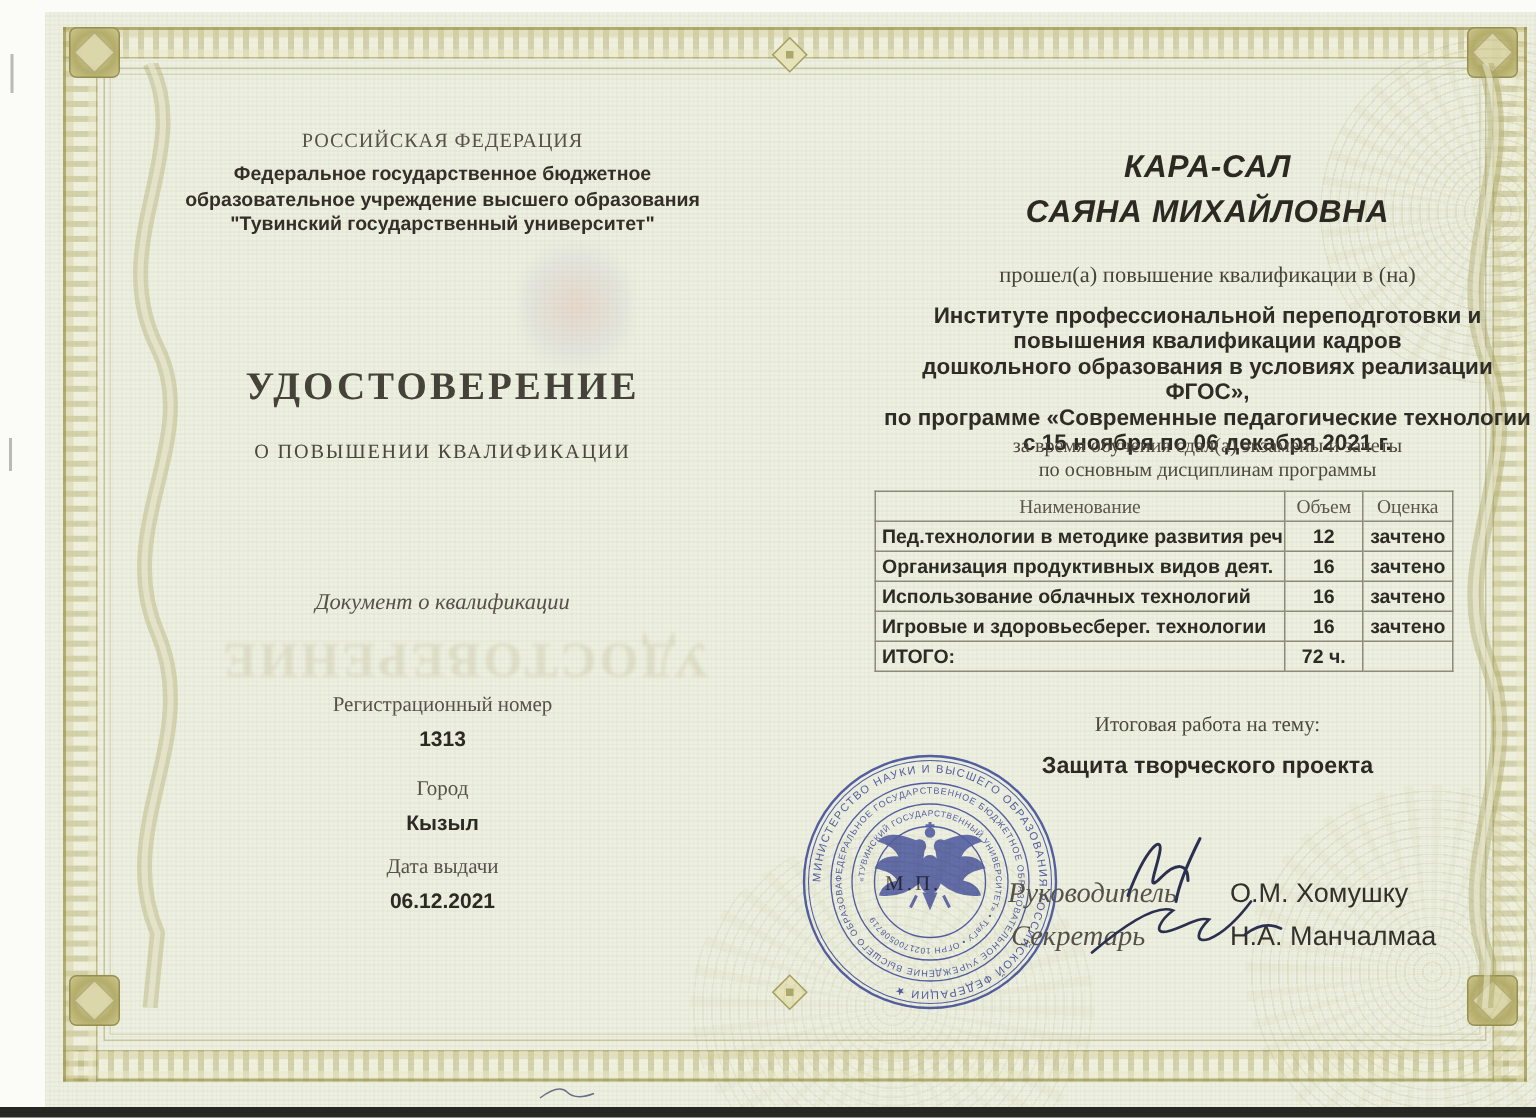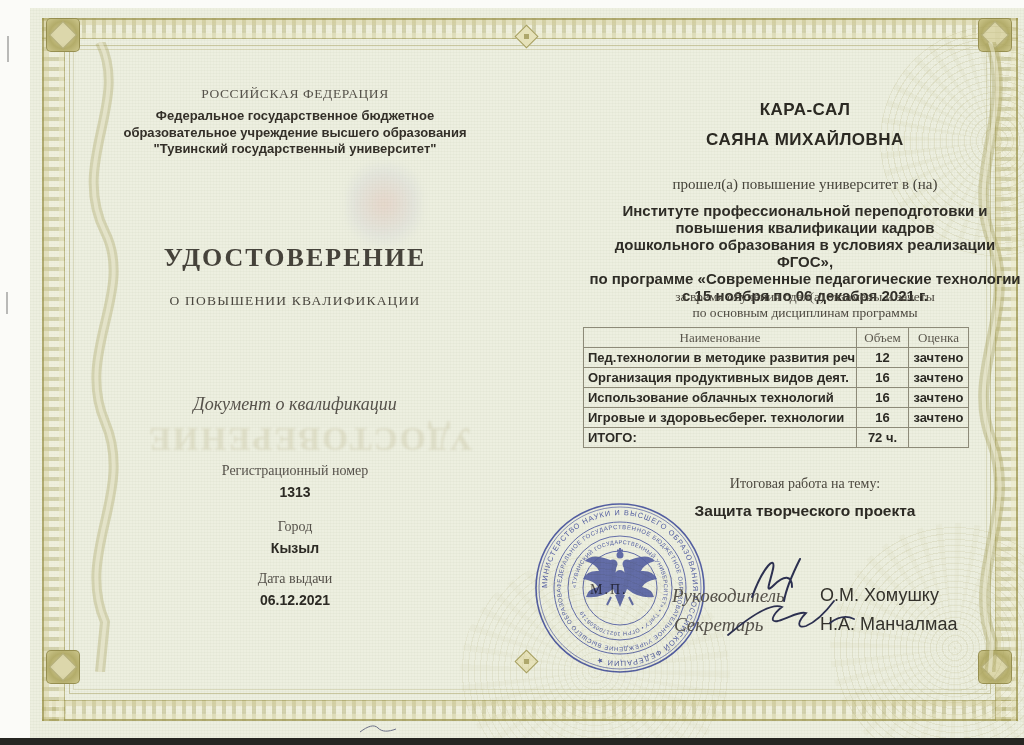--- a/index.html
+++ b/index.html
@@ -63,31 +63,31 @@
     font-weight:bold;filter:blur(1px)}
 
   
   .abs{position:absolute}
   .left-col{left:80px;width:370px;text-align:center}
   .country{top:78px;font-size:13.5px;letter-spacing:.6px;color:#56524a}
   .institution{top:100px;font-size:13px;line-height:16.5px;font-weight:bold;color:#332f28}
   .cert-title{top:235px;font-size:26px;font-weight:bold;letter-spacing:2px;color:#45423a}
   .cert-subtitle{top:285px;font-size:13.5px;letter-spacing:1.2px;color:#4a473f}
   .cert-number{top:323px;font-size:17px;font-weight:bold;letter-spacing:6px;color:var(--red)}
-  .doc-type{top:386px;font-size:18px;font-style:italic;color:#55514a}
+  .doc-type{top:386px;font-size:15px;font-style:italic;color:#55514a}
   .flabel{font-size:14px;color:#55514a}
   .fvalue{font-size:14px;font-weight:bold;color:#2c2a24}
   .reg-label{top:455px}.reg-value{top:476px}
   .city-label{top:511px}.city-value{top:532px}
   .date-label{top:563px}.date-value{top:584px}
 
   
   .right-col{left:555px;width:440px;text-align:center}
   .intro{top:74px;font-size:14px;color:#46433a}
-  .holder{font-weight:bold;font-size:17px;color:#2b2922;letter-spacing:.5px}
+  .holder{font-weight:bold;font-style:italic;font-size:21px;color:#2b2922;letter-spacing:.5px}
   .surname{top:92px}.name{top:122px}
   .completed{top:168px;font-size:15px;color:#46433a}
   .program{top:194px;font-size:15px;line-height:17px;font-weight:bold;color:#2e2c26}
   .exams{font-size:13.5px;color:#4c483f}
   .exams1{top:281px}.exams2{top:297px}
 
   table.courses{position:absolute;left:553px;top:319px;width:385px;border-collapse:collapse;
     table-layout:fixed;font-size:13px}
   table.courses th,table.courses td{border:1px solid var(--tableLine);height:20px;padding:0 4px;
     overflow:hidden;white-space:nowrap}
@@ -161,21 +161,21 @@
   <div class="abs left-col doc-type serif">Документ о квалификации</div>
   <div class="abs left-col flabel reg-label serif">Регистрационный номер</div>
   <div class="abs left-col fvalue reg-value sans">1313</div>
   <div class="abs left-col flabel city-label serif">Город</div>
   <div class="abs left-col fvalue city-value sans">Кызыл</div>
   <div class="abs left-col flabel date-label serif">Дата выдачи</div>
   <div class="abs left-col fvalue date-value sans">06.12.2021</div>
 
   <div class="abs right-col holder surname sans">КАРА-САЛ</div>
   <div class="abs right-col holder name sans">САЯНА МИХАЙЛОВНА</div>
-  <div class="abs right-col completed serif">прошел(а) повышение университет в (на)</div>
+  <div class="abs right-col completed serif">прошел(а) повышение квалификации в (на)</div>
   <div class="abs right-col program sans">
     <div>Институте профессиональной переподготовки и</div>
     <div>повышения квалификации кадров</div>
     <div>дошкольного образования в условиях реализации ФГОС»,</div>
     <div>по программе «Современные педагогические технологии</div>
     <div>с 15 ноября по 06 декабря 2021 г.</div>
   </div>
   <div class="abs right-col exams exams1 serif">за время обучения сдал(а) экзамены и зачеты</div>
   <div class="abs right-col exams exams2 serif">по основным дисциплинам программы</div>
 

